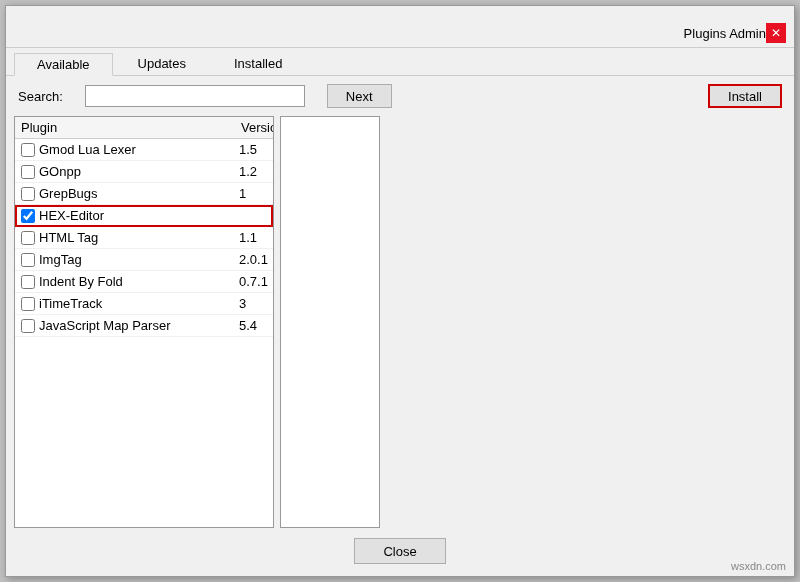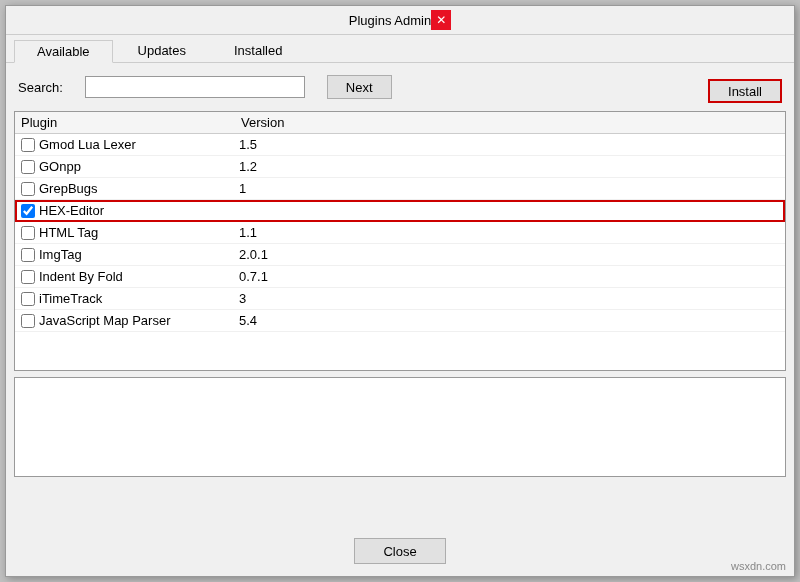--- a/index.html
+++ b/index.html
@@ -22,22 +22,23 @@
       position: relative;
       display: flex;
       flex-direction: column;
       box-shadow: 2px 2px 8px rgba(0,0,0,0.3);
     }
     .title-bar {
       background: #f0f0f0;
       padding: 4px 8px;
       display: flex;
       align-items: center;
-      justify-content: center;
+      justify-content: flex-end;
       border-bottom: 1px solid #ccc;
+      margin-top: 13px;
     }
     .title-bar-text {
       font-size: 13px;
       font-weight: normal;
     }
     .close-btn {
       background: #e81123;
       border: none;
       color: white;
       width: 20px;
@@ -96,26 +97,25 @@
       font-size: 13px;
     }
     .install-btn {
       border: 2px solid #cc0000;
       background: #e1e1e1;
       padding: 2px 18px;
       height: 24px;
       cursor: pointer;
       font-size: 13px;
       margin-left: auto;
-      margin-top: 8px;
     }
     .content-area {
       flex: 1;
       display: flex;
-      flex-direction: column;
+      flex-direction: row;
       padding: 0 8px;
       gap: 6px;
       min-height: 0;
     }
     .plugin-list-container {
       border: 1px solid #999;
       background: white;
       flex: 0 0 260px;
       display: flex;
       flex-direction: column;

